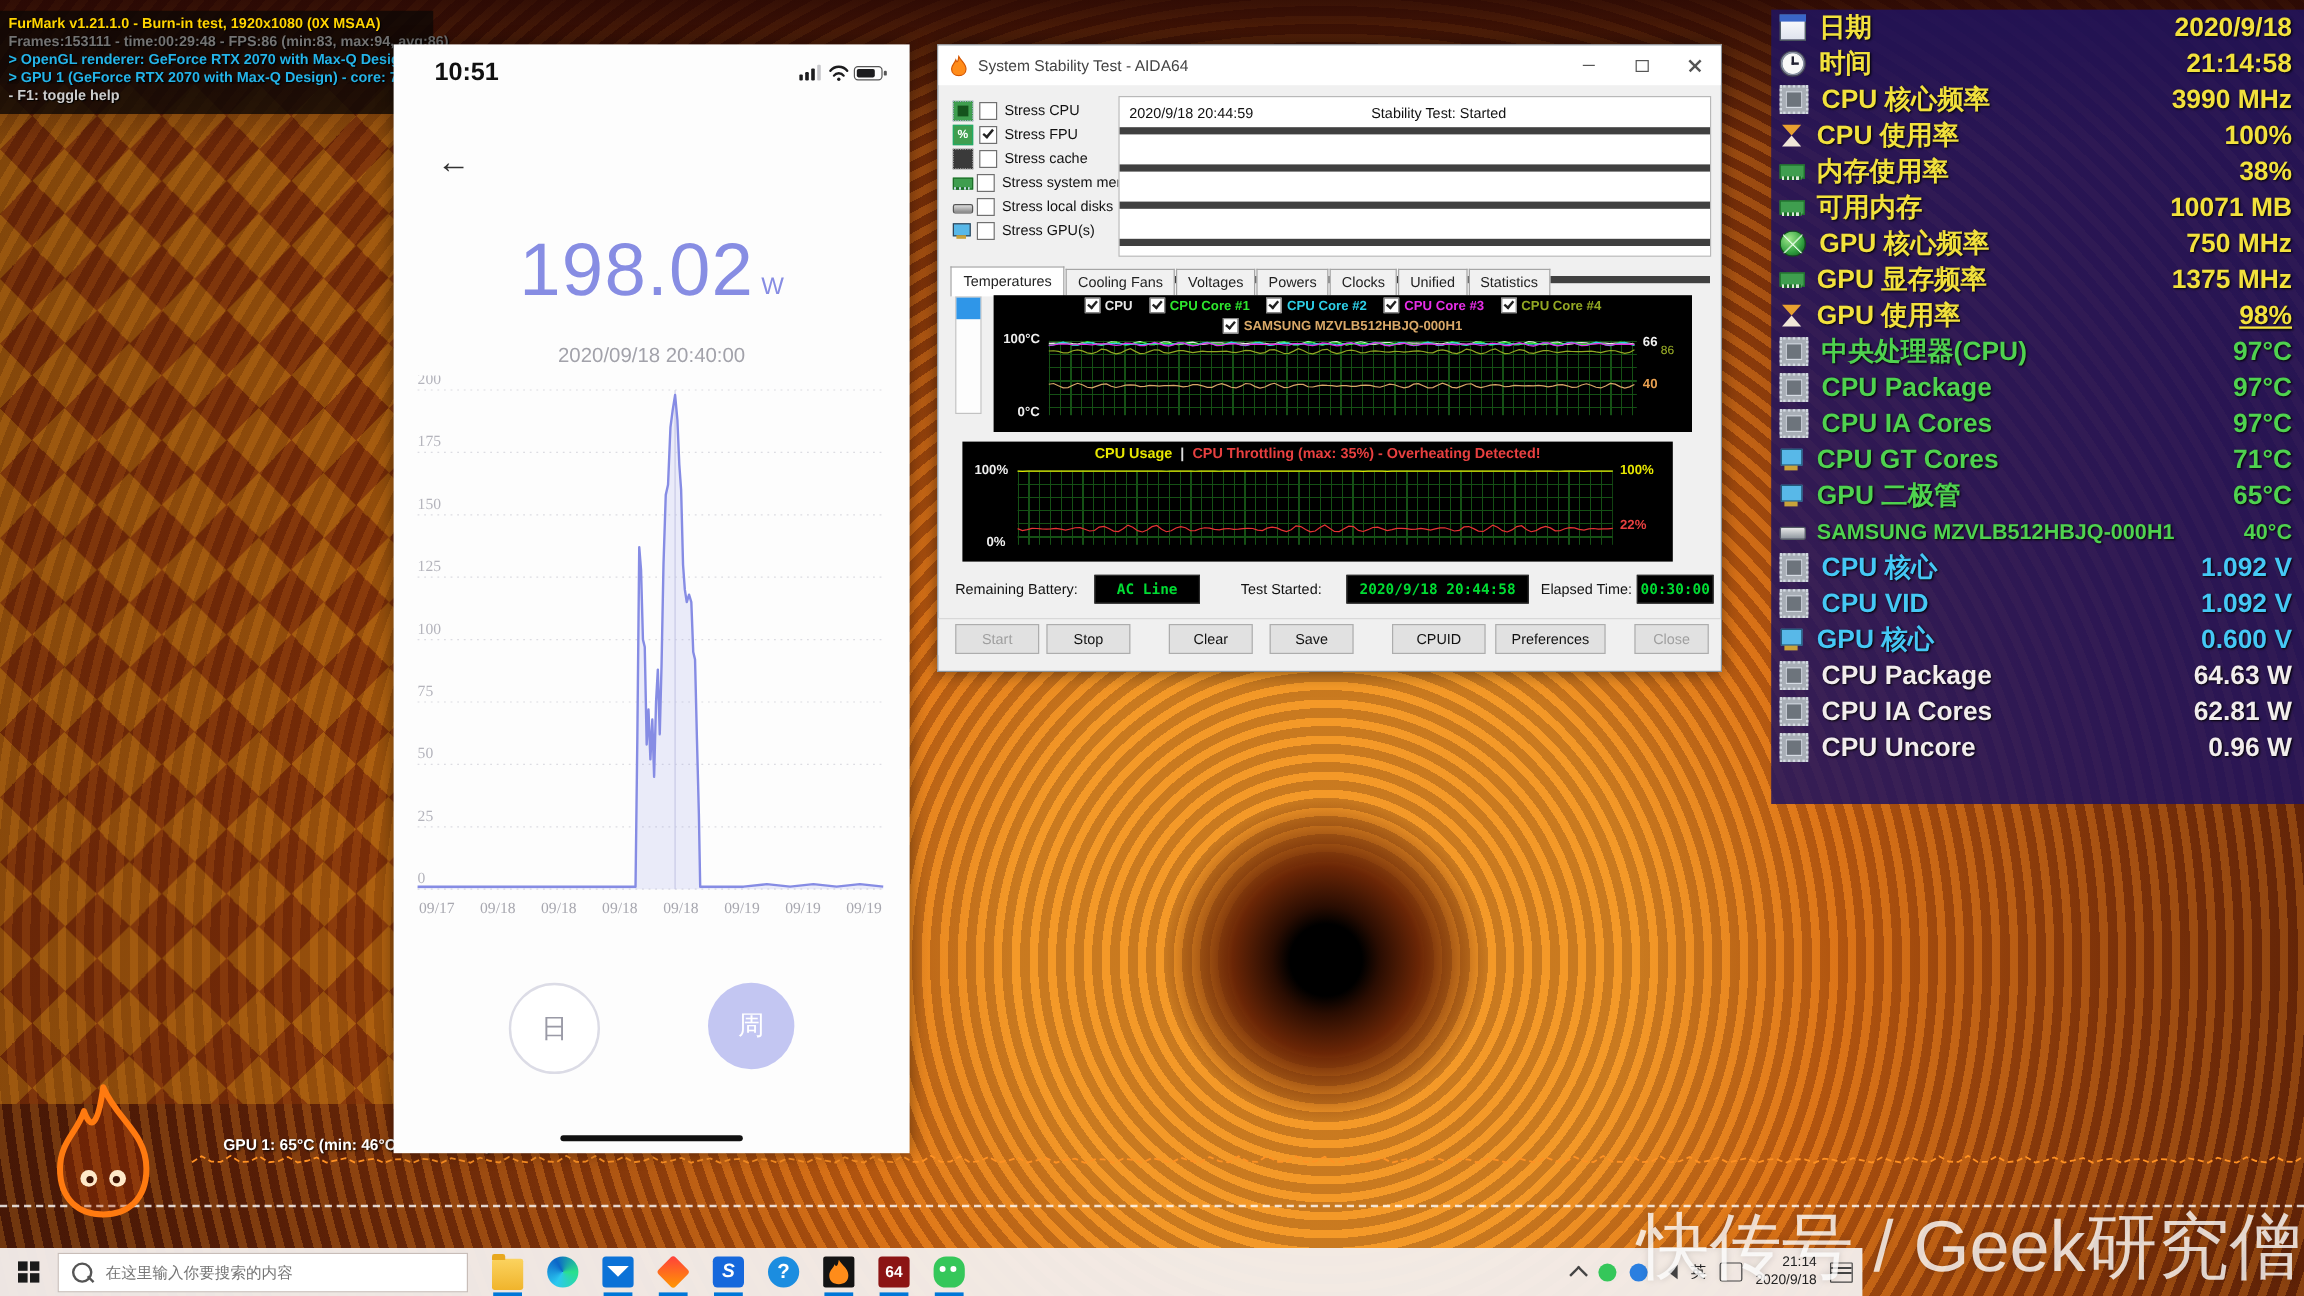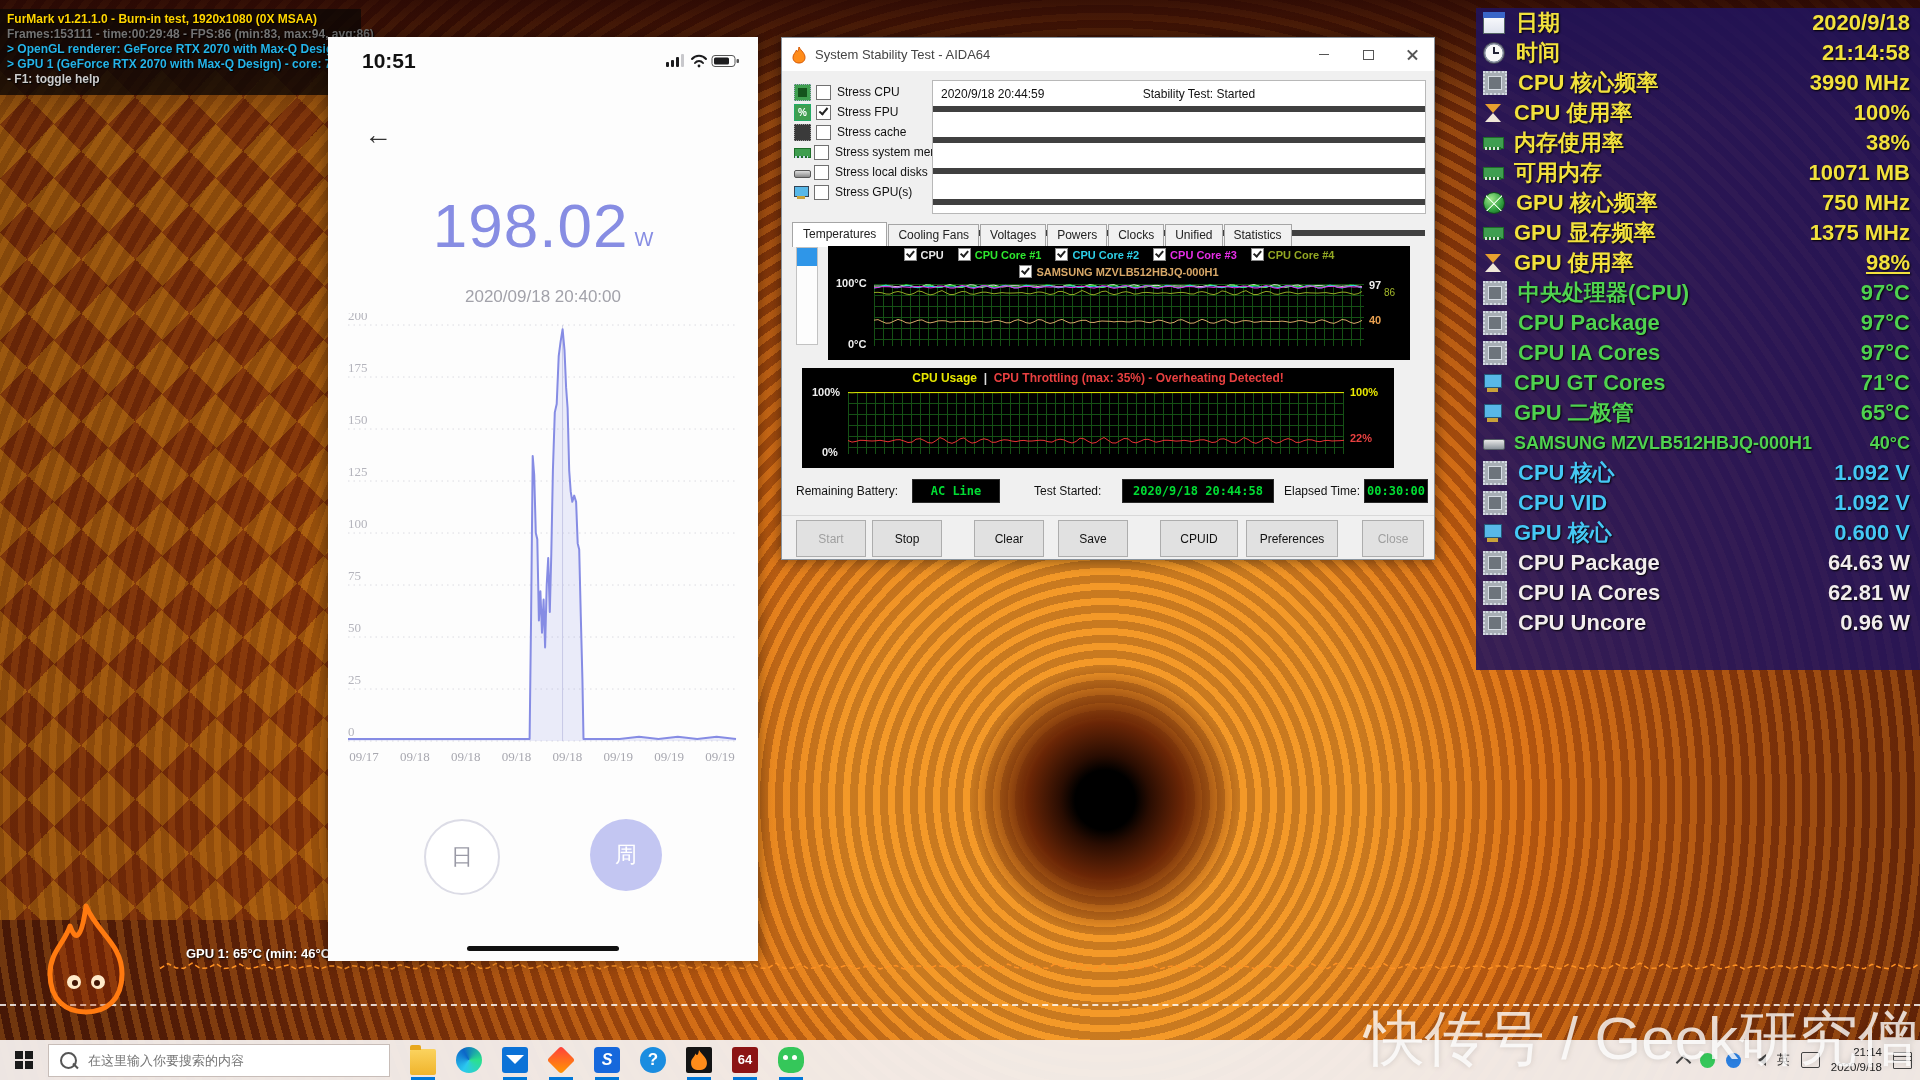--- a/index.html
+++ b/index.html
@@ -93,21 +93,21 @@
 
   #usage-panel{left:20px;top:330px;width:592px;height:100px}
   #usage-title{position:absolute;left:0;top:3px;width:100%;text-align:center;font-weight:bold;font-size:12px;white-space:nowrap}
   #usage-grid{left:46px;top:24px;width:496px;height:62px}
   #usage-lines{position:absolute;left:46px;top:24px;width:496px;height:62px;overflow:visible}
 
   #info-row{position:absolute;left:0;top:440px;width:100%;height:28px}
   .info-label{position:absolute;font-size:12px;color:#111;top:6px}
   .ledbox{position:absolute;top:1px;height:22px;background:#000;border:1px solid #2a2a2a;color:#00dd33;font-family:"DejaVu Sans Mono",monospace;font-size:12px;font-weight:bold;display:flex;align-items:center;justify-content:center}
   #btn-row{position:absolute;left:0;top:477px;width:100%;height:30px;border-top:1px solid #d8d8d8;background:#f0f0f0}
-  .wbtn{position:absolute;top:4px;height:37px;background:#e1e1e1;border:1px solid #adadad;font-size:12px;color:#111;font-family:"Liberation Sans",sans-serif}
+  .wbtn{position:absolute;top:4px;height:25px;background:#e1e1e1;border:1px solid #adadad;font-size:12px;color:#111;font-family:"Liberation Sans",sans-serif}
   .wbtn.disabled{color:#9f9f9f}
   .b0{left:14px;width:70px}.b1{left:90px;width:70px}.b2{left:192px;width:70px}.b3{left:276px;width:70px}
   .b4{left:378px;width:78px}.b5{left:464px;width:92px}.b6{left:580px;width:62px}
 
   
   #osd{left:1476px;top:8px;width:444px;height:662px;background:rgba(33,20,96,.86);z-index:4;overflow:hidden}
   .osd-row{display:flex;align-items:center;height:30px;padding-left:7px}
   .osd-label{font-weight:bold;font-size:22px;white-space:nowrap;text-shadow:1px 1px 2px #000}
   .osd-value{margin-left:auto;padding-right:10px;font-weight:bold;font-size:22px;white-space:nowrap;text-shadow:1px 1px 2px #000}
   .osd-row.long .osd-label,.osd-row.long .osd-value{font-size:18px}
@@ -127,21 +127,21 @@
   .oi-gpu-sphere::after{content:"";position:absolute;inset:2px;background:
     linear-gradient(45deg,transparent 44%,#eaffea 47%,transparent 53%),
     linear-gradient(-45deg,transparent 44%,#eaffea 47%,transparent 53%)}
   .oi-gpu-monitor::before{content:"";position:absolute;left:1px;top:1px;width:16px;height:12px;background:#58b8e8;border:1px solid #245a7a}
   .oi-gpu-monitor::after{content:"";position:absolute;left:4px;top:15px;width:11px;height:4px;background:#c9a23a}
   .oi-disk::before{content:"";position:absolute;left:0;top:6px;width:20px;height:9px;background:linear-gradient(#e8e8e8,#8c949c);border-radius:2px;border:1px solid #565e66}
   .oi-battery::before{content:"";position:absolute;left:2px;top:1px;width:9px;height:17px;background:linear-gradient(#7ad24a,#3f9e1f);border-radius:2px;border:1px solid #2a6e12}
   .oi-battery::after{content:"";position:absolute;right:2px;top:6px;width:4px;height:8px;border:1.5px solid #dde;border-left:none}
 
   
-  #taskbar{left:0;bottom:0;width:1920px;height:40px;background:rgba(243,236,233,.97);z-index:10;display:flex;align-items:center}
+  #taskbar{left:0;bottom:0;width:1552px;height:40px;background:rgba(243,236,233,.97);z-index:10;display:flex;align-items:center}
   #start-btn{width:48px;height:40px;display:flex;align-items:center;justify-content:center}
   #search-box{width:340px;height:31px;background:#fff;border:1px solid #c8bdb8;display:flex;align-items:center;margin-right:10px}
   #search-box input{border:none;outline:none;font-size:13px;color:#555;width:280px;background:transparent;font-family:"Liberation Sans",sans-serif}
   #search-glyph{width:13px;height:13px;border:2px solid #555;border-radius:50%;position:relative;margin:0 9px 0 11px;flex:none}
   #search-glyph::after{content:"";position:absolute;left:10px;top:11px;width:7px;height:2px;background:#555;transform:rotate(45deg)}
   .app-slot{width:46px;height:40px;display:flex;align-items:center;justify-content:center;position:relative}
   .app-slot.running::after{content:"";position:absolute;bottom:0;left:11px;width:24px;height:3px;background:#0077d8}
   .ai{width:26px;height:26px;position:relative}
   .ai-folder{background:linear-gradient(#fbd35f,#f0b42c);border-radius:2px;margin-top:3px}
   .ai-folder::before{content:"";position:absolute;left:0;top:-4px;width:11px;height:5px;background:#e8a81e;border-radius:2px 2px 0 0}
@@ -366,21 +366,21 @@
     <svg id="temp-lines" viewBox="0 0 490 62">
         <polyline points="0,2.1 4,2.0 8,2.2 12,1.9 16,1.9 20,2.4 24,2.7 28,1.7 32,1.4 36,1.6 40,2.5 44,3.1 48,2.4 52,0.8 56,1.1 60,2.3 64,3.3 68,3.0 72,1.5 76,0.6 80,1.8 84,3.2 88,3.3 92,2.1 96,0.8 100,1.1 104,2.7 108,3.3 112,2.5 116,1.4 120,1.1 124,2.1 128,3.0 132,2.6 136,1.8 140,1.7 144,1.8 148,2.4 152,2.3 156,1.9 160,2.0 164,2.4 168,2.0 172,1.8 176,1.7 180,2.1 184,2.8 188,2.7 192,1.2 196,1.2 200,1.9 204,3.0 208,3.2 212,1.9 216,0.6 220,1.4 224,2.8 228,3.4 232,2.6 236,1.0 240,0.7 244,2.3 248,3.4 252,2.9 256,1.6 260,0.8 264,1.6 268,3.0 272,3.0 276,2.0 280,1.4 284,1.4 288,2.4 292,2.7 296,2.2 300,1.8 304,2.0 308,2.0 312,2.2 316,2.0 320,1.9 324,2.4 328,2.6 332,1.6 336,1.5 340,1.7 344,2.5 348,3.1 352,2.4 356,0.9 360,1.2 364,2.3 368,3.3 372,3.0 376,1.4 380,0.6 384,1.8 388,3.2 392,3.3 396,2.0 400,0.7 404,1.1 408,2.8 412,3.3 416,2.5 420,1.4 424,1.0 428,2.1 432,3.0 436,2.6 440,1.8 444,1.6 448,1.7 452,2.5 456,2.4 460,1.9 464,2.0 468,2.3 472,1.9 476,1.9 480,1.7 484,2.1 488,2.8 " fill="none" stroke="#e8e8e8" stroke-width="1"></polyline>
         <polyline points="0,3.4 4,3.1 8,1.6 12,1.2 16,2.2 20,3.4 24,3.6 28,2.3 32,0.7 36,1.6 40,3.1 44,3.8 48,2.8 52,1.4 56,0.8 60,2.6 64,3.6 68,3.1 72,2.0 76,1.4 80,1.8 84,3.1 88,3.1 92,2.3 96,2.0 100,2.1 104,2.5 108,2.7 112,2.3 116,2.2 120,2.7 124,2.6 128,2.2 132,2.0 136,2.2 140,3.0 144,3.2 148,2.0 152,1.4 156,1.9 160,3.0 164,3.6 168,2.8 172,1.0 176,1.3 180,2.7 184,3.7 188,3.3 192,1.8 196,0.6 200,2.1 204,3.5 208,3.5 212,2.3 216,1.3 220,1.4 224,3.0 228,3.4 232,2.7 236,1.8 240,1.7 244,2.3 248,3.1 252,2.7 256,2.1 260,2.2 264,2.4 268,2.5 272,2.4 276,2.1 280,2.5 284,3.0 288,2.4 292,1.8 296,1.8 300,2.5 304,3.4 308,3.1 312,1.5 316,1.3 320,2.2 324,3.4 328,3.6 332,2.2 336,0.6 340,1.7 344,3.2 348,3.8 352,2.8 356,1.4 360,0.9 364,2.6 368,3.6 372,3.1 376,2.0 380,1.4 384,1.9 388,3.2 392,3.1 396,2.3 400,1.9 404,2.1 408,2.6 412,2.8 416,2.3 420,2.2 424,2.6 428,2.5 432,2.2 436,2.0 440,2.2 444,3.0 448,3.1 452,2.0 456,1.5 460,1.9 464,3.0 468,3.6 472,2.7 476,1.0 480,1.4 484,2.7 488,3.7 " fill="none" stroke="#2ee82e" stroke-width="1"></polyline>
         <polyline points="0,4.0 4,3.5 8,2.1 12,1.2 16,2.4 20,3.7 24,3.7 28,2.6 32,1.8 36,1.8 40,3.2 44,3.5 48,2.8 52,2.3 56,2.4 60,2.5 64,3.1 68,2.7 72,2.5 76,2.9 80,3.1 84,2.4 88,2.3 92,2.4 96,3.1 100,3.6 104,2.8 108,1.7 112,1.9 116,3.0 120,3.9 124,3.5 128,1.9 132,1.3 136,2.5 140,3.8 144,3.9 148,2.6 152,1.2 156,1.9 160,3.5 164,4.0 168,3.1 172,1.8 176,1.4 180,2.9 184,3.8 188,3.3 192,2.3 196,2.0 200,2.1 204,3.3 208,3.1 212,2.5 216,2.5 220,2.8 224,2.6 228,2.7 232,2.4 236,2.7 240,3.3 244,3.0 248,2.1 252,2.0 256,2.6 260,3.5 264,3.6 268,2.4 272,1.4 276,2.2 280,3.4 284,4.0 288,3.1 292,1.4 296,1.5 300,3.1 304,4.1 308,3.5 312,2.1 316,1.1 320,2.4 324,3.8 328,3.7 332,2.6 336,1.8 340,1.7 344,3.2 348,3.6 352,2.8 356,2.3 360,2.4 364,2.5 368,3.1 372,2.7 376,2.5 380,2.8 384,3.0 388,2.5 392,2.4 396,2.4 400,3.1 404,3.5 408,2.8 412,1.8 416,2.0 420,3.0 424,3.9 428,3.4 432,1.8 436,1.4 440,2.6 444,3.9 448,3.9 452,2.5 456,1.1 460,2.0 464,3.5 468,4.0 472,3.0 476,1.8 480,1.3 484,2.9 488,3.8 " fill="none" stroke="#2ed0e8" stroke-width="1"></polyline>
         <polyline points="0,3.8 4,3.4 8,2.7 12,2.7 16,2.8 20,3.3 24,3.1 28,2.8 32,3.1 36,3.4 40,2.8 44,2.6 48,2.6 52,3.2 56,3.9 60,3.5 64,2.0 68,2.1 72,2.9 76,4.0 80,4.1 84,2.7 88,1.4 92,2.4 96,3.8 100,4.4 104,3.4 108,1.8 112,1.7 116,3.4 120,4.3 124,3.7 128,2.5 132,1.8 136,2.7 140,4.0 144,3.8 148,2.9 152,2.4 156,2.5 160,3.4 164,3.6 168,3.0 172,2.8 176,3.1 180,2.9 184,3.1 188,2.8 192,2.9 196,3.5 200,3.6 204,2.4 208,2.3 212,2.6 216,3.6 220,4.1 224,3.2 228,1.7 232,2.1 236,3.4 240,4.3 244,3.8 248,2.2 252,1.5 256,2.9 260,4.2 264,4.1 268,2.8 272,1.6 276,2.2 280,3.8 284,4.2 288,3.3 292,2.3 296,2.0 300,3.2 304,3.9 308,3.4 312,2.7 316,2.6 320,2.8 324,3.4 328,3.2 332,2.8 336,3.0 340,3.4 344,2.8 348,2.7 352,2.6 356,3.1 360,3.8 364,3.5 368,2.1 372,2.1 376,2.9 380,4.0 384,4.0 388,2.7 392,1.5 396,2.5 400,3.9 404,4.4 408,3.3 412,1.8 416,1.8 420,3.4 424,4.3 428,3.7 432,2.4 436,1.7 440,2.7 444,4.0 448,3.8 452,2.9 456,2.3 460,2.4 464,3.4 468,3.6 472,3.0 476,2.7 480,3.0 484,2.8 488,3.1 " fill="none" stroke="#e82ee8" stroke-width="1"></polyline>
         <polyline points="0,8.5 4,8.3 8,8.8 12,10.0 16,10.1 20,8.3 24,7.5 28,8.4 32,10.0 36,10.7 40,9.3 44,7.0 48,7.6 52,9.6 56,10.9 60,10.1 64,8.0 68,6.6 72,8.8 76,10.6 80,10.4 84,8.8 88,7.5 92,7.8 96,9.9 100,10.3 104,9.2 108,8.2 112,8.2 116,9.0 120,9.8 124,9.2 128,8.6 132,9.0 136,9.1 140,9.0 144,8.8 148,8.6 152,9.4 156,9.9 160,8.9 164,8.0 168,8.2 172,9.4 176,10.5 180,9.8 184,7.6 188,7.4 192,8.9 196,10.6 200,10.5 204,8.6 208,6.5 212,8.1 216,10.2 220,10.8 224,9.4 228,7.5 232,7.1 236,9.5 240,10.6 244,9.8 248,8.3 252,7.7 256,8.5 260,10.1 264,9.8 268,8.7 272,8.4 276,8.7 280,9.2 284,9.4 288,8.8 292,8.9 296,9.5 300,9.1 304,8.6 308,8.4 312,8.9 316,9.9 320,10.0 324,8.2 328,7.6 332,8.4 336,10.0 340,10.6 344,9.2 348,6.9 352,7.7 356,9.6 360,10.9 364,10.0 368,7.9 372,6.7 376,8.9 380,10.6 384,10.4 388,8.7 392,7.4 396,7.9 400,10.0 404,10.4 408,9.2 412,8.2 416,8.1 420,9.1 424,9.9 428,9.2 432,8.6 436,8.9 440,9.0 444,9.1 448,8.8 452,8.6 456,9.3 460,9.8 464,8.8 468,8.1 472,8.3 476,9.4 480,10.4 484,9.7 488,7.5 " fill="none" stroke="#93a823" stroke-width="1"></polyline>
         <polyline points="0,36.2 4,35.6 8,37.5 12,39.2 16,39.0 20,37.1 24,35.4 28,36.6 32,38.7 36,39.2 40,37.8 44,36.3 48,35.9 52,37.9 56,38.9 60,38.1 64,36.9 68,36.7 72,36.9 76,38.2 80,37.9 84,37.2 88,37.4 92,37.7 96,37.3 100,37.4 104,37.1 108,37.6 112,38.4 116,37.9 120,36.6 124,36.5 128,37.5 132,38.8 136,38.8 140,36.8 144,35.7 148,36.9 152,38.7 156,39.3 160,37.8 164,35.6 168,36.0 172,38.2 176,39.4 180,38.5 184,36.5 188,35.4 192,37.3 196,39.0 200,38.7 204,37.2 208,36.3 212,36.3 216,38.3 220,38.5 224,37.5 228,37.0 232,37.2 236,37.3 240,37.9 244,37.4 248,37.3 252,37.9 256,38.0 260,37.1 264,36.9 268,37.1 272,38.2 276,38.7 280,37.5 284,36.1 288,36.6 292,38.1 296,39.2 300,38.4 304,36.1 308,35.7 312,37.5 316,39.2 320,39.0 324,37.1 328,35.3 332,36.7 336,38.8 340,39.2 344,37.8 348,36.2 352,35.8 356,38.0 360,39.0 364,38.1 368,36.9 372,36.6 376,37.0 380,38.3 384,38.0 388,37.2 392,37.3 396,37.6 400,37.4 404,37.5 408,37.1 412,37.6 416,38.4 420,37.8 424,36.7 428,36.6 432,37.5 436,38.8 440,38.7 444,36.8 448,35.8 452,37.0 456,38.7 460,39.3 464,37.7 468,35.5 472,36.1 476,38.2 480,39.4 484,38.4 488,36.4 " fill="none" stroke="#d8a868" stroke-width="1"></polyline>
       </svg>
     <span class="gax gax-b" style="left:8px;top:31px">100°C</span>
     <span class="gax gax-b" style="left:20px;top:92px">0°C</span>
-    <span class="gax gax-b" id="trl0" style="left: 541px; top: 33px; color: rgb(240, 240, 240);">97</span>
+    <span class="gax gax-b" id="trl0" style="left: 541px; top: 33px; color: rgb(240, 240, 240);">66</span>
     <span class="gax" id="trl1" style="left: 556px; top: 41px; font-size: 10px; color: rgb(163, 184, 42);">86</span>
     <span class="gax gax-b" id="trl2" style="left: 541px; top: 68px; color: rgb(232, 160, 80);">40</span>
   </div>
 
   <div id="usage-panel" class="black-panel">
     <div id="usage-title">
       <span id="ut-left" style="color: rgb(232, 232, 0);">CPU Usage</span>
       <span style="color:#ddd">&nbsp;</span><span style="color:#ddd">|</span><span style="color:#ddd">&nbsp;</span>
       <span id="ut-right" style="color: rgb(232, 64, 64);">CPU Throttling (max: 35%) - Overheating Detected!</span>
     </div>

